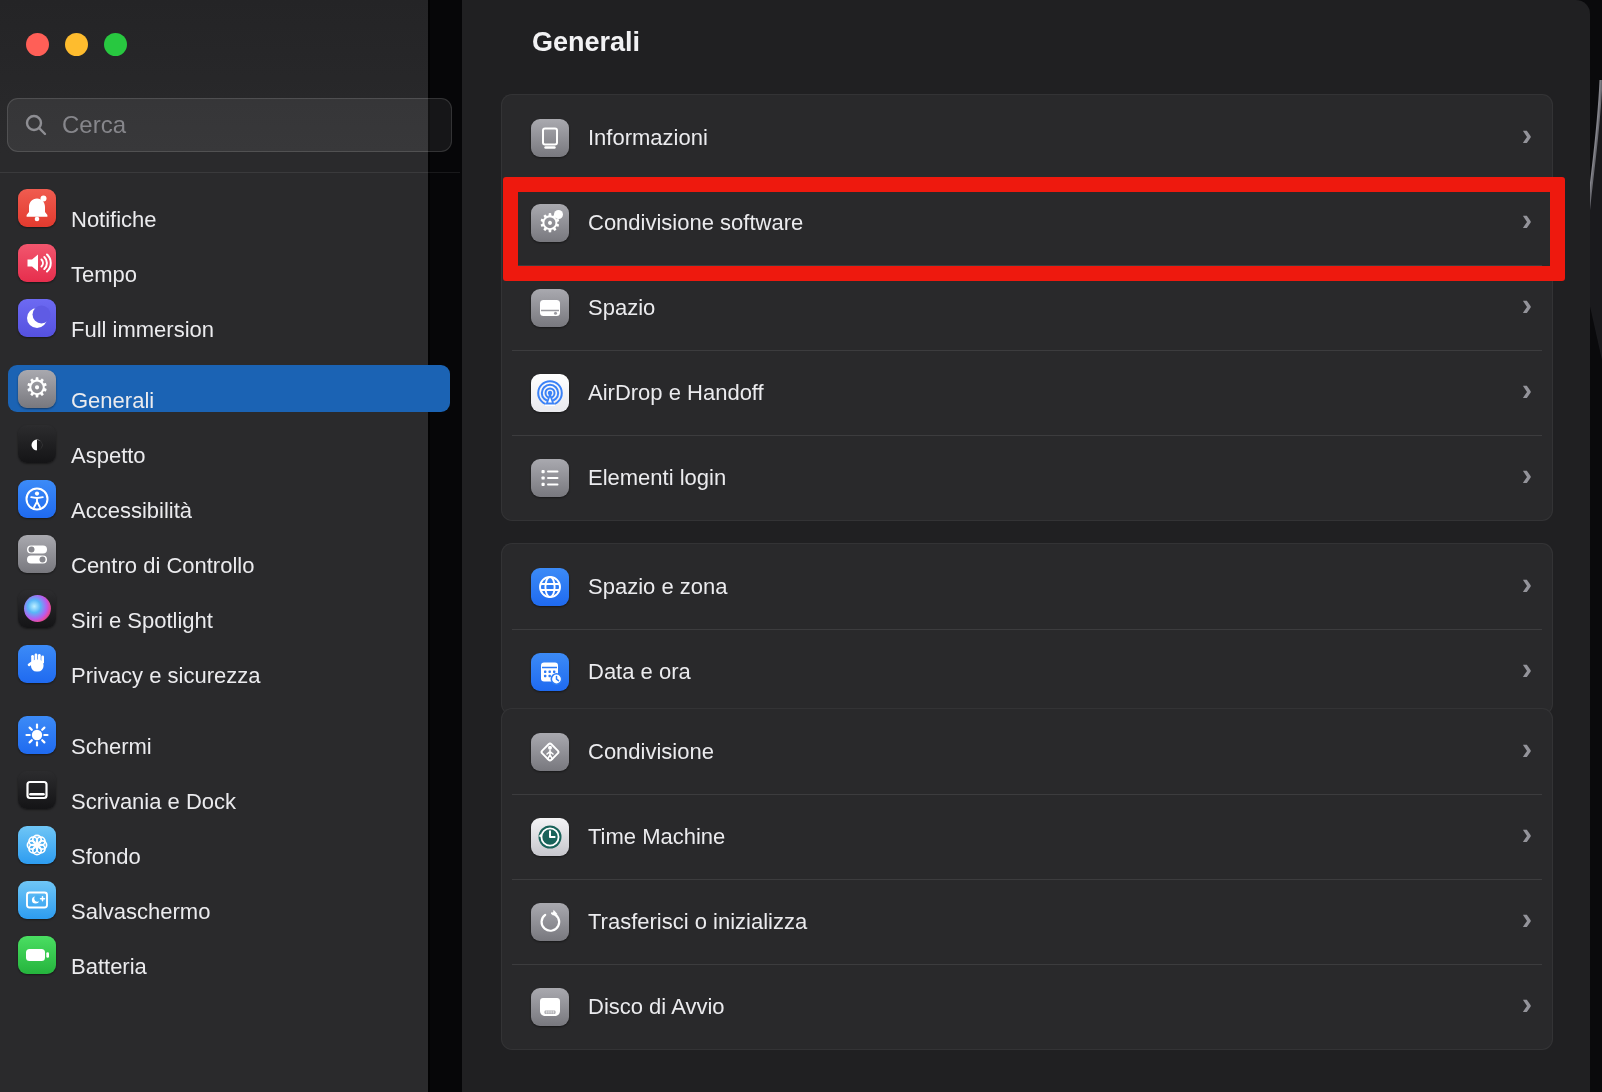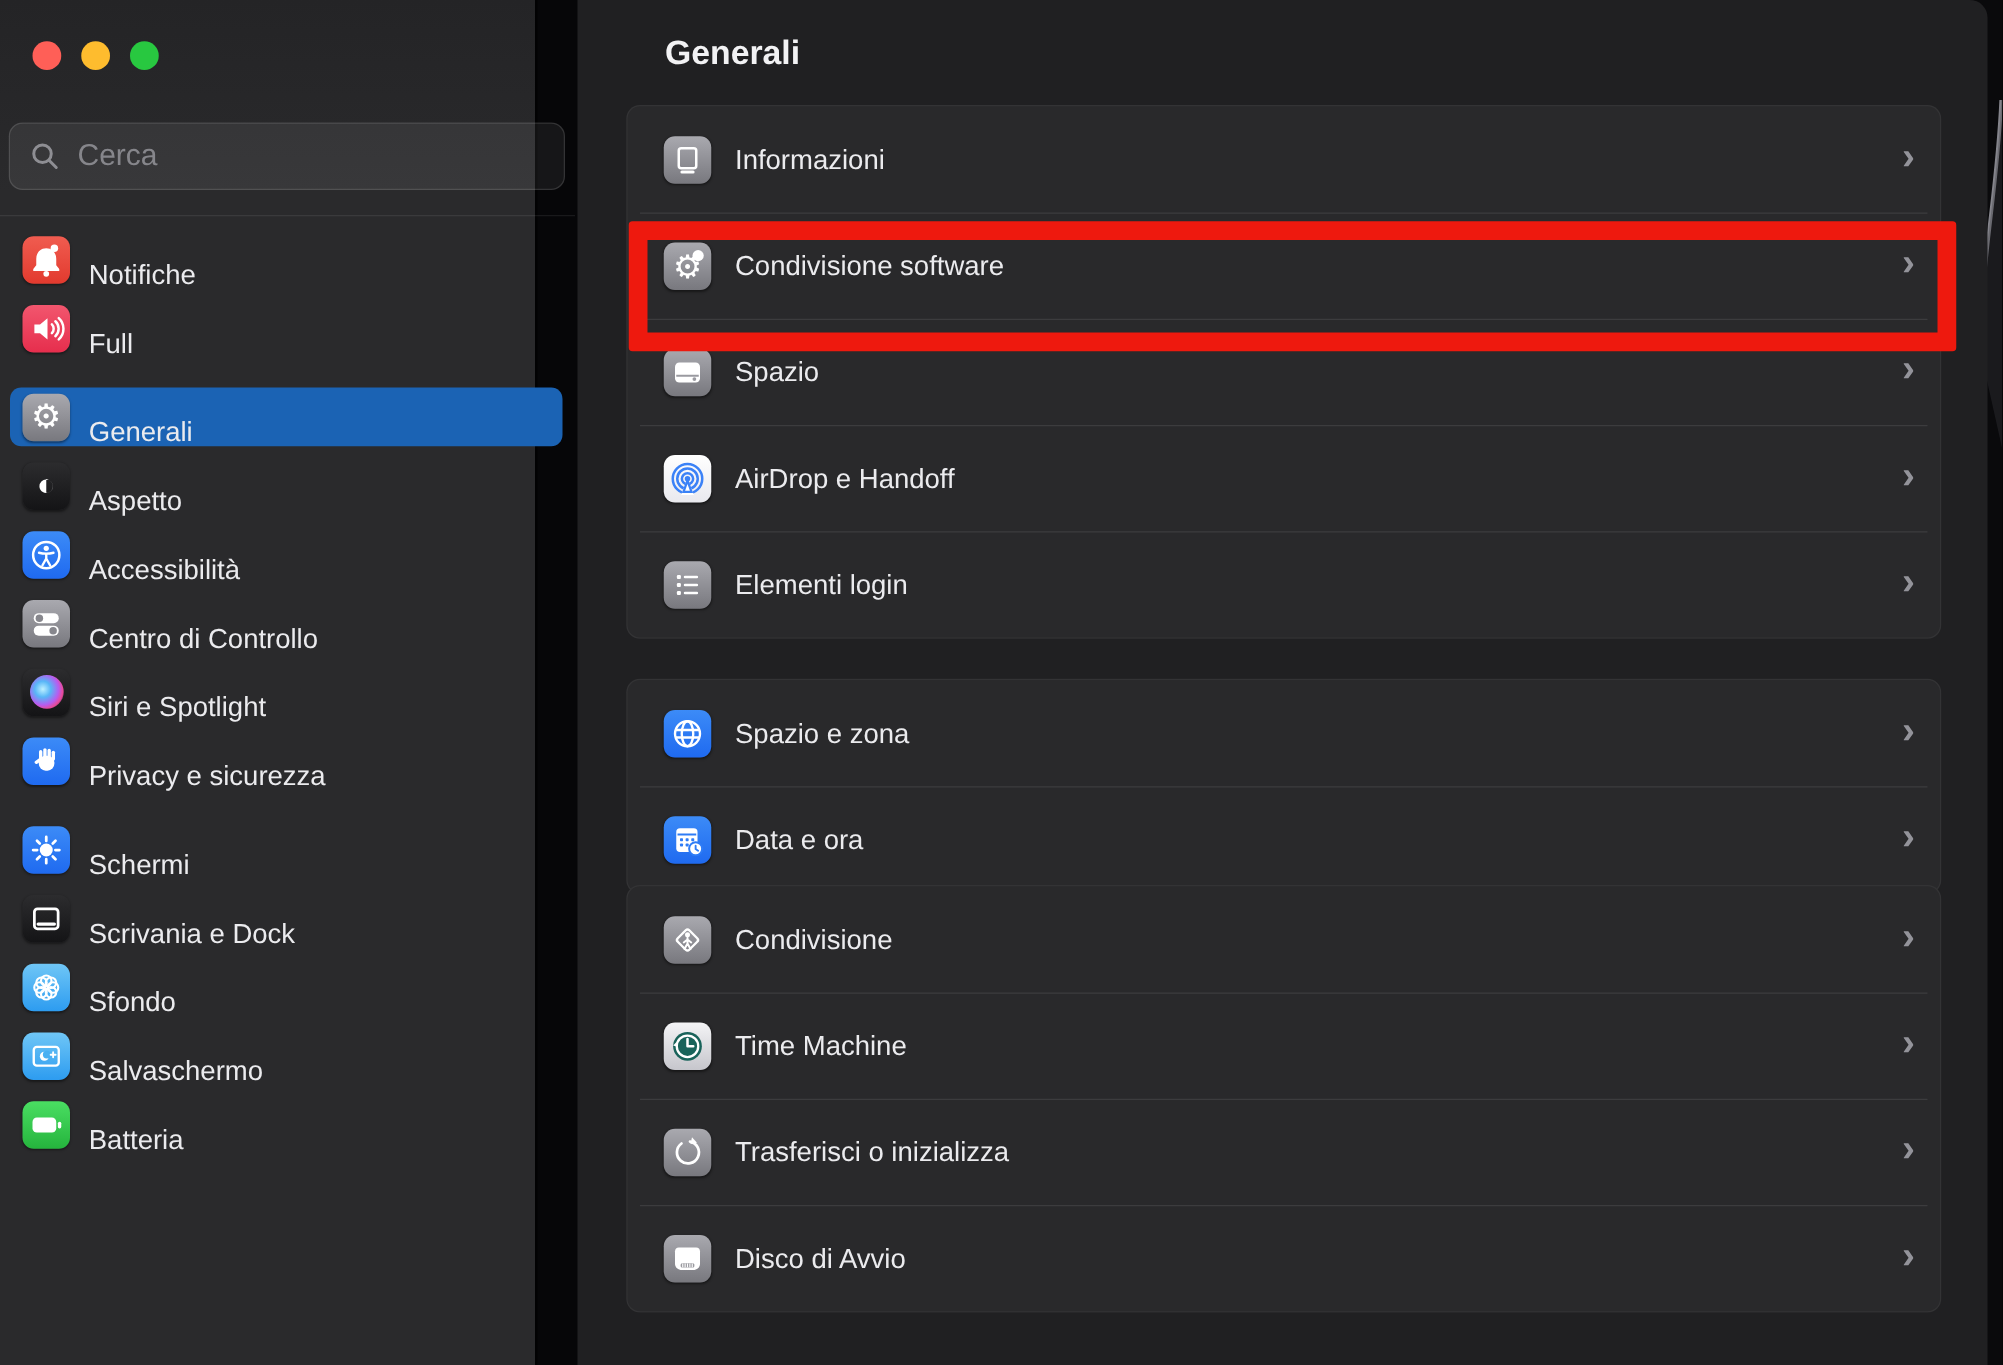--- a/index.html
+++ b/index.html
@@ -76,21 +76,21 @@
   .content {
     position:absolute; left:462px; top:0; width:1128px; height:1092px;
     background:#202022; border-top-right-radius:14px;
   }
   .page-title { position:absolute; left:70px; top:27px; font-size:27px; font-weight:700; color:#f2f2f4; }
 
   .card {
     position:absolute; left:39px; width:1052px;
     background:#29292b; border:1px solid rgba(255,255,255,0.05); border-radius:11px;
   }
-  .card1 { top:84px; }  .card2 { top:543px; }  .card3 { top:708px; }
+  .card1 { top:94px; }  .card2 { top:543px; }  .card3 { top:708px; }
   .crow { position:relative; display:flex; align-items:center; height:85px; padding:0 20px 0 29px; }
   .crow + .crow::before {
     content:""; position:absolute; left:10px; right:10px; top:0; height:1px;
     background:rgba(255,255,255,0.09);
   }
   .crow-label { font-size:22px; color:#ebebee; margin-left:19px; white-space:nowrap; }
   .chevron { margin-left:auto; color:#93939a; font-size:31px; font-weight:600; transform:translateY(-3px); }
 
   
   .highlight-box {
@@ -142,21 +142,30 @@
         </div>
         <div class="srow">
           <span class="app-icon bg-pink">
             <svg width="38" height="38" viewBox="0 0 38 38">
               <path d="M9.5 15.5v7h4.5l6 5v-17l-6 5z" fill="#fff"></path>
               <path d="M23.5 15.5a5 5 0 0 1 0 7" stroke="#fff" stroke-width="2" fill="none" stroke-linecap="round"></path>
               <path d="M26.3 13a8.2 8.2 0 0 1 0 12" stroke="#fff" stroke-width="2" fill="none" stroke-linecap="round"></path>
               <path d="M29 10.5a11.5 11.5 0 0 1 0 17" stroke="#fff" stroke-width="2" fill="none" stroke-linecap="round"></path>
             </svg>
           </span>
-          <span class="side-label">Full</span>
+          <span class="side-label">Tempo</span>
+        </div>
+        <div class="srow">
+          <span class="app-icon bg-indigo">
+            <svg width="38" height="38" viewBox="0 0 38 38">
+              <circle cx="19" cy="19" r="10" fill="#fff"></circle>
+              <circle cx="23.5" cy="15.5" r="9" fill="#5f5be4"></circle>
+            </svg>
+          </span>
+          <span class="side-label">Full immersion</span>
         </div>
       </div>
 
       <div class="side-group">
         <div class="srow selected">
           <span class="app-icon bg-gray">
               <span class="glyph" style="font-size:27px">⚙</span>
             </span>
           <span class="side-label">Generali</span>
         </div>

